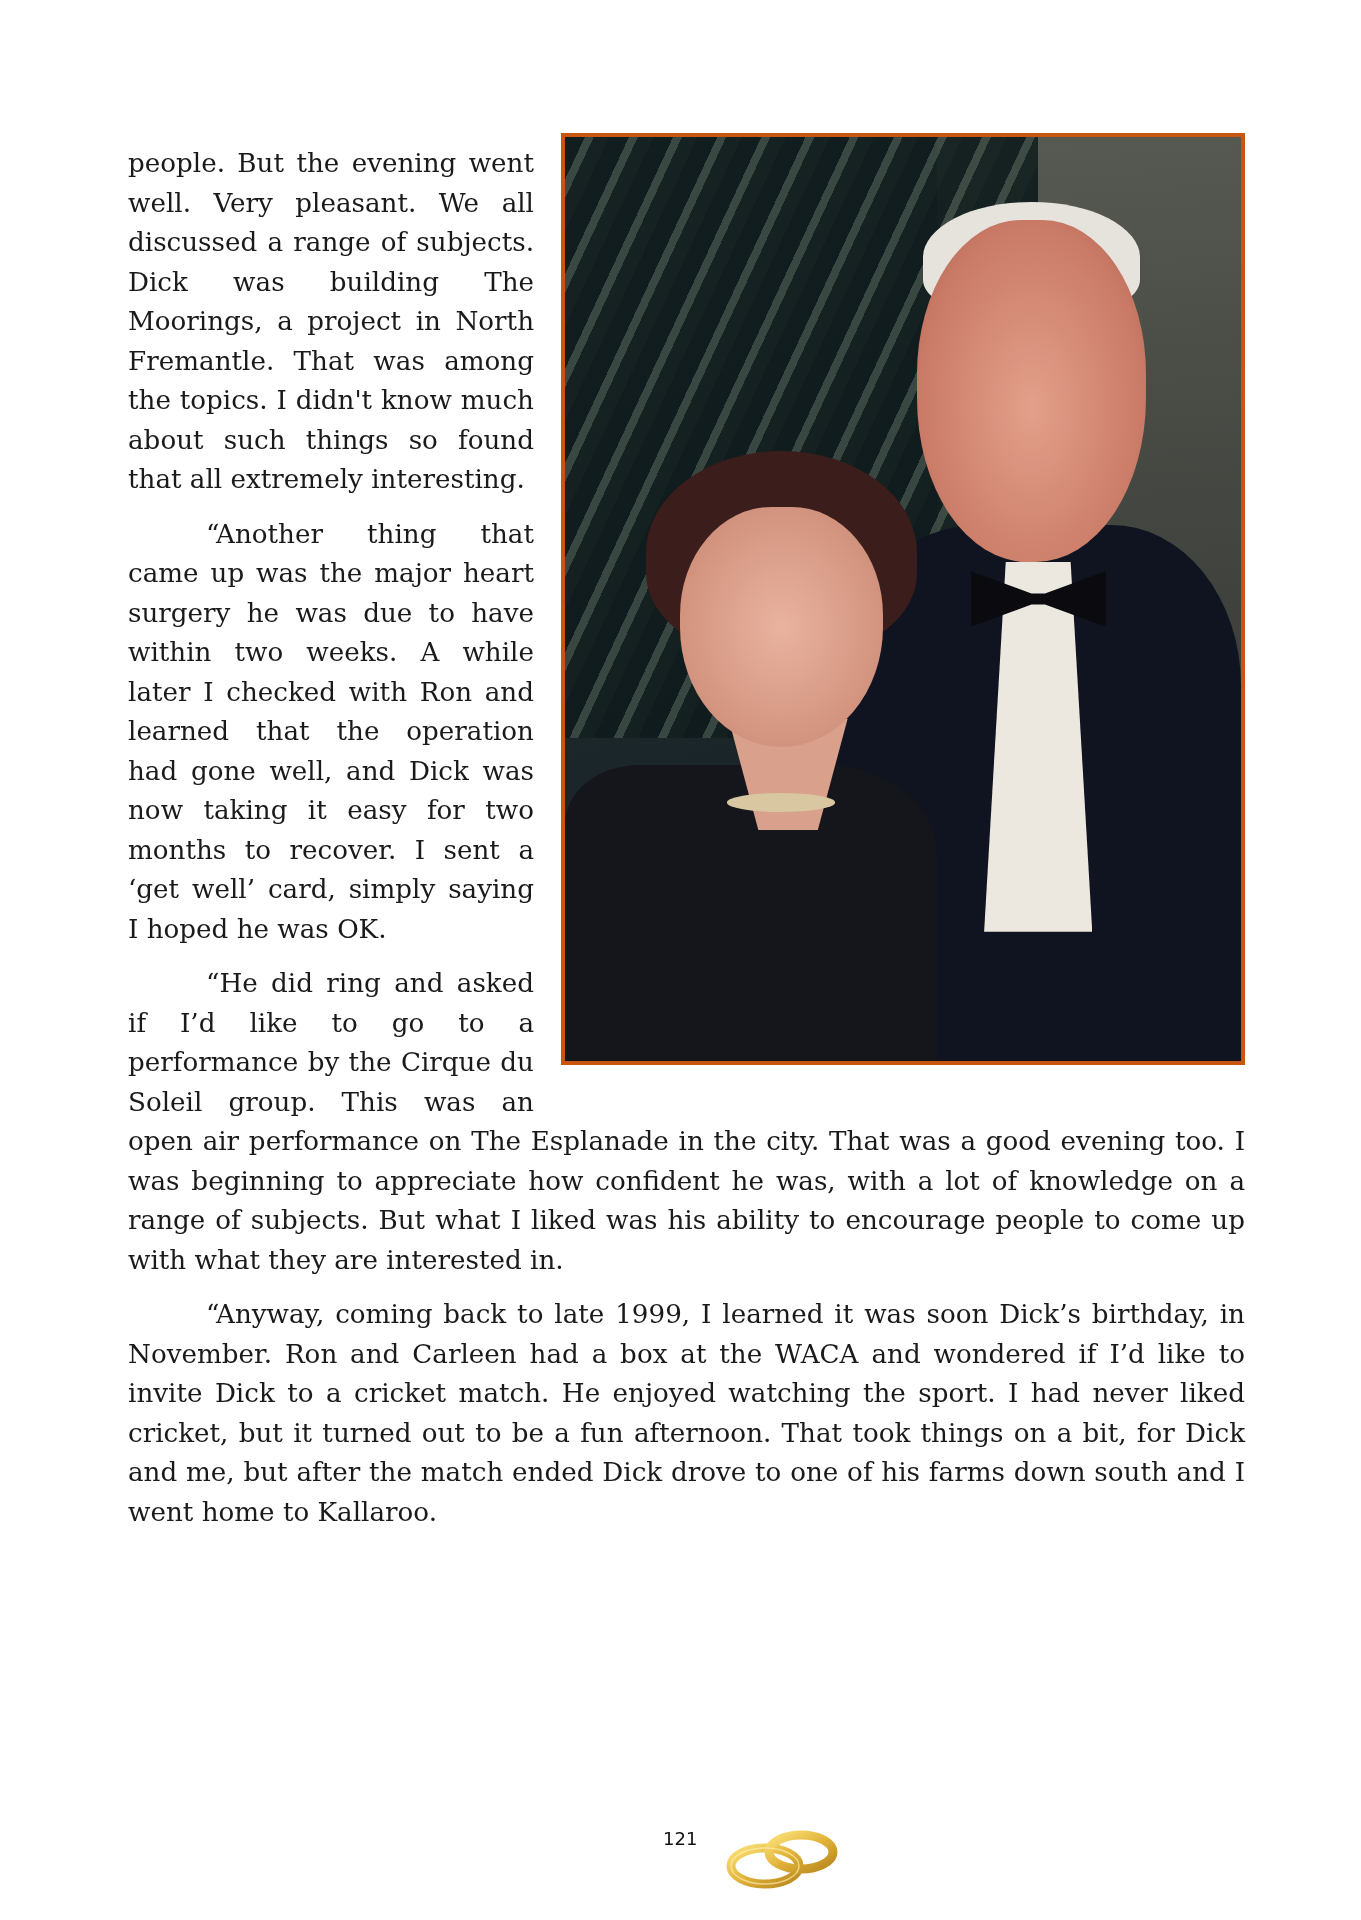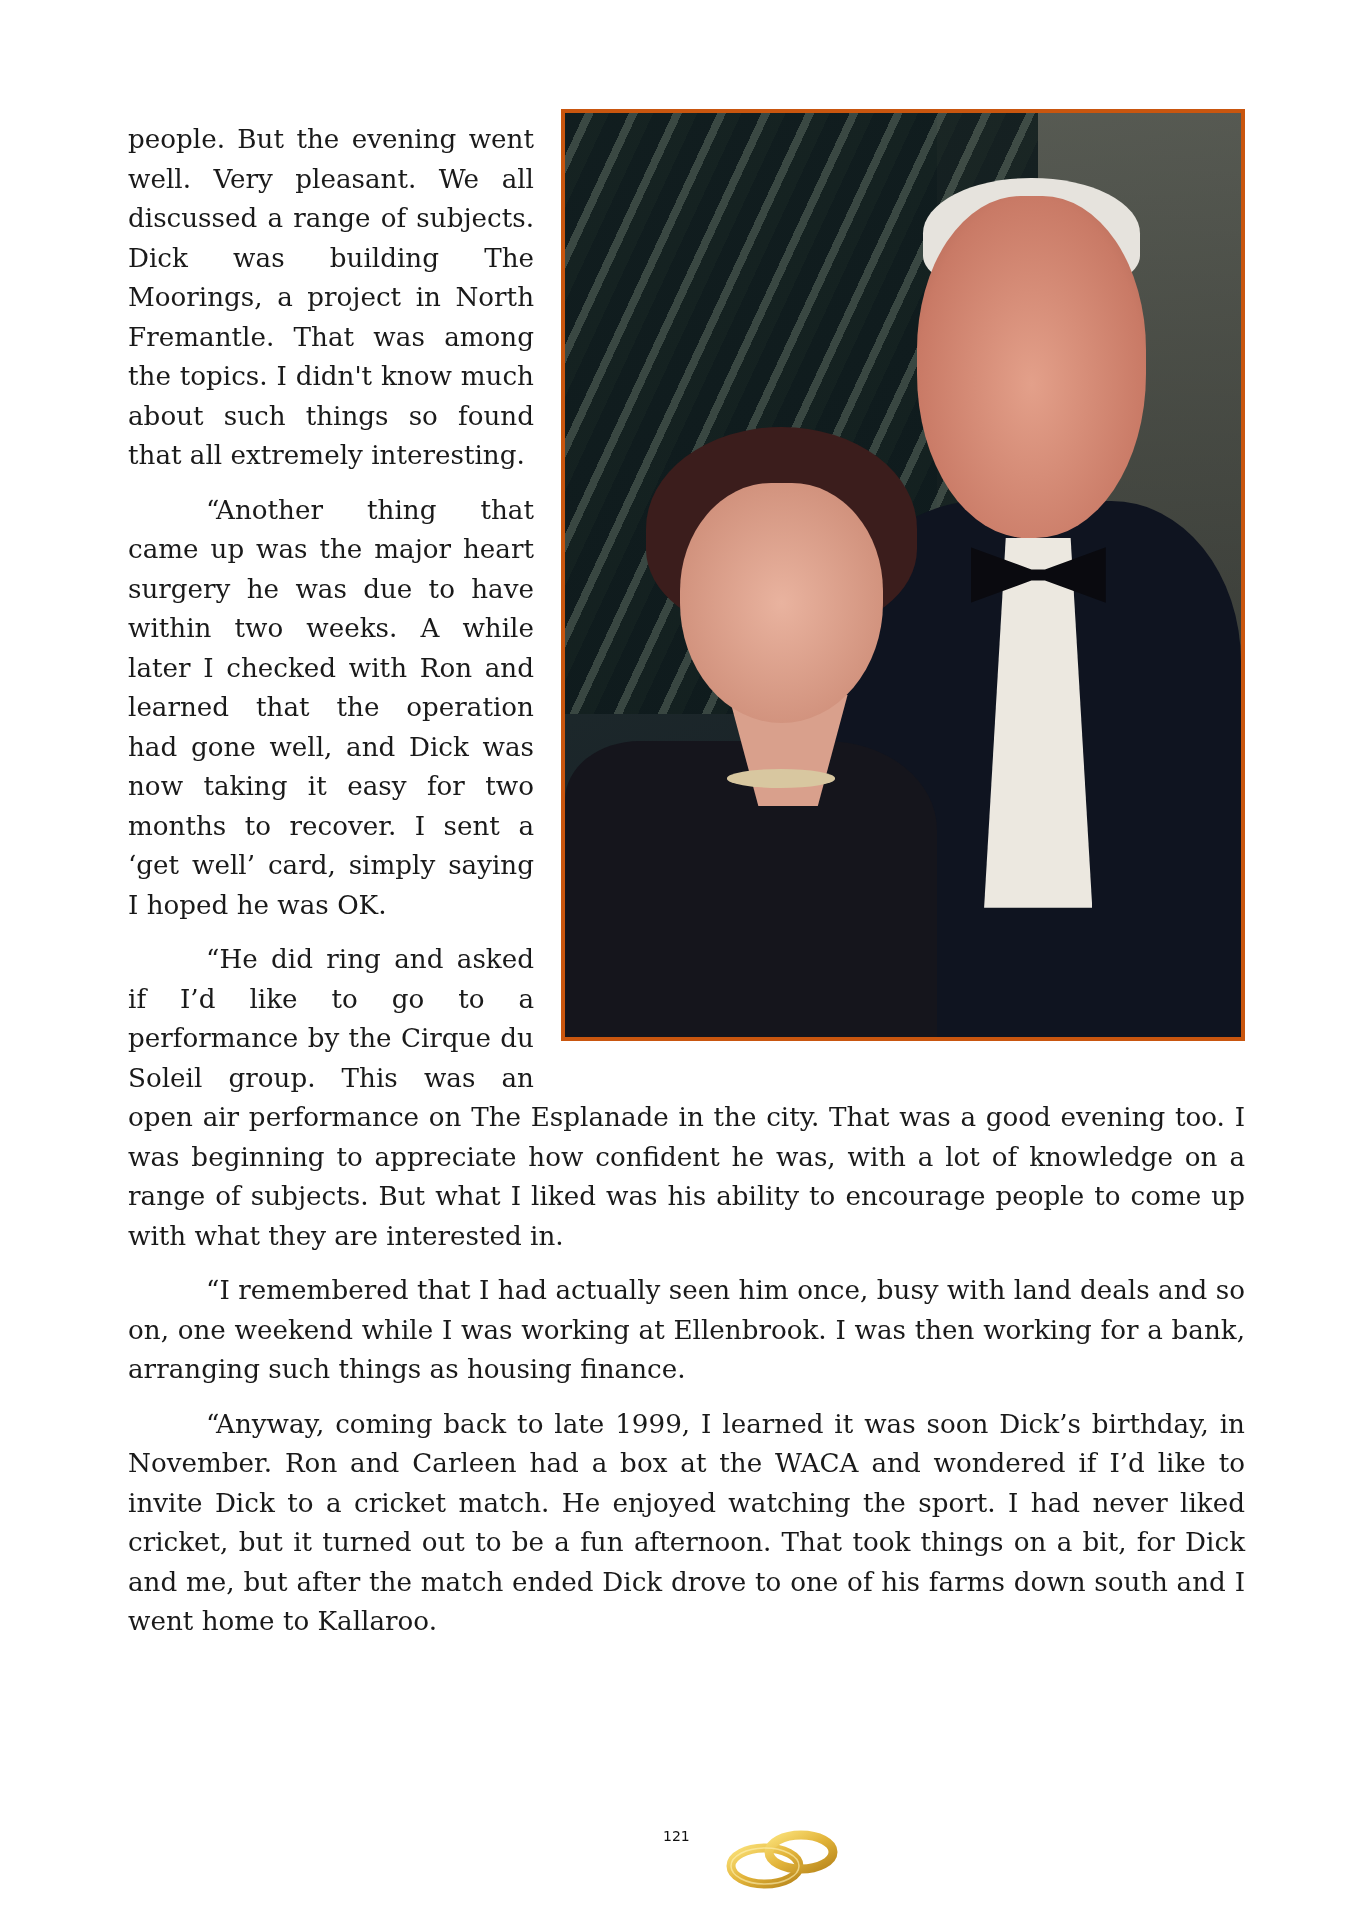--- a/index.html
+++ b/index.html
@@ -1,18 +1,18 @@
 <!DOCTYPE html>
 <html><head>
 <meta charset="utf-8">
 <style>
   html, body { margin: 0; padding: 0; background: #ffffff; }
   body { width: 1361px; height: 1920px; position: relative; overflow: hidden; font-family: "DejaVu Serif", "Liberation Serif", serif; color: #1a1a1a; }
   .page { position: absolute; left: 0; top: 0; width: 1361px; height: 1920px; }
-  .content { position: absolute; left: 128px; top: 120px; width: 1117px; font-size: 26.2px; line-height: 39.5px; text-align: justify; }
+  .content { position: absolute; left: 128px; top: 144px; width: 1117px; font-size: 26.2px; line-height: 39.5px; text-align: justify; }
   .photo {
     float: right; width: 684px; height: 932px; margin: -11px 0 22px 27px;
     border: 4px solid #c9560f; box-sizing: border-box; position: relative; overflow: hidden;
     background: linear-gradient(160deg, #2c3a3a 0%, #1e2a2c 40%, #141b24 100%);
   }
   .photo .bg-wall { position: absolute; right: 0; top: 0; width: 45%; height: 60%; background: linear-gradient(180deg, #6b6a5f 0%, #4a4a40 100%); opacity: .7; }
   .photo .palm { position: absolute; left: 0; top: 0; width: 70%; height: 65%;
     background: repeating-linear-gradient(115deg, #0e1a1c 0 18px, #3c4a44 18px 26px, #13201f 26px 40px); opacity: .9; }
   .photo .man-suit { position: absolute; left: 36%; top: 42%; width: 64%; height: 58%; background: #0f1420; border-radius: 40% 30% 0 0; }
   .photo .shirt { position: absolute; left: 62%; top: 46%; width: 16%; height: 40%; background: #ece8e0; clip-path: polygon(20% 0, 80% 0, 100% 100%, 0 100%); }
@@ -20,21 +20,21 @@
   .photo .man-face { position: absolute; left: 52%; top: 9%; width: 34%; height: 37%; background: radial-gradient(ellipse at 50% 55%, #e3a08a 0%, #c97a66 70%, #a8604f 100%); border-radius: 45% 45% 48% 48%; }
   .photo .man-hair { position: absolute; left: 53%; top: 7%; width: 32%; height: 12%; background: #e6e3dd; border-radius: 50% 50% 30% 30%; }
   .photo .woman-hair { position: absolute; left: 12%; top: 34%; width: 40%; height: 22%; background: #3b1d1c; border-radius: 50% 50% 40% 40%; }
   .photo .woman-face { position: absolute; left: 17%; top: 40%; width: 30%; height: 26%; background: radial-gradient(ellipse at 50% 50%, #e9b39f 0%, #cf8f7a 80%); border-radius: 45% 45% 50% 50%; }
   .photo .woman-dress { position: absolute; left: 0; top: 68%; width: 55%; height: 32%; background: #15151c; border-radius: 20% 30% 0 0; }
   .photo .woman-neck { position: absolute; left: 22%; top: 63%; width: 22%; height: 12%; background: #d9a08c; clip-path: polygon(10% 0, 90% 0, 70% 100%, 30% 100%); }
   .photo .necklace { position: absolute; left: 24%; top: 71%; width: 16%; height: 2%; background: #d8c7a0; border-radius: 50%; }
   p { margin: 0 0 15px 0; }
   p.indent { text-indent: 78px; }
   .footer { position: absolute; left: 0; top: 1828px; width: 1361px; height: 70px; }
-  .page-number { position: absolute; left: 663px; top: 0; font-family: "DejaVu Sans", "Liberation Sans", sans-serif; font-size: 14px; color: #111; }
+  .page-number { position: absolute; left: 663px; top: 0; font-family: "DejaVu Sans", "Liberation Sans", sans-serif; font-size: 18px; color: #111; }
   .rings { position: absolute; left: 725px; top: 0; width: 115px; height: 62px; }
 </style>
 </head>
 <body>
 
 <div class="page">
   <div class="content">
     <div class="photo">
       <div class="bg-wall"></div>
       <div class="palm"></div>
@@ -45,21 +45,20 @@
       <div class="man-face"></div>
       <div class="woman-dress"></div>
       <div class="woman-neck"></div>
       <div class="necklace"></div>
       <div class="woman-hair"></div>
       <div class="woman-face"></div>
     </div>
     <p>people. But the evening went well. Very pleasant. We all discussed a range of subjects. Dick was building The Moorings, a project in North Fremantle. That was among the topics. I didn't know much about such things so found that all extremely interesting.</p>
     <p class="indent">“Another thing that came up was the major heart surgery he was due to have within two weeks. A while later I checked with Ron and learned that the operation had gone well, and Dick was now taking it easy for two months to recover. I sent a ‘get well’ card, simply saying I hoped he was OK.</p>
     <p class="indent">“He did ring and asked if I’d like to go to a performance by the Cirque du Soleil group. This was an open air performance on The Esplanade in the city. That was a good evening too. I was beginning to appreciate how confident he was, with a lot of knowledge on a range of subjects. But what I liked was his ability to encourage people to come up with what they are interested in.</p>
-    <p class="indent">“I remembered that I had actually seen him once, busy with land deals and so on, one weekend while I was working at Ellenbrook. I was then working for a bank, arranging such things as housing finance.</p>
     <p class="indent">“Anyway, coming back to late 1999, I learned it was soon Dick’s birthday, in November. Ron and Carleen had a box at the WACA and wondered if I’d like to invite Dick to a cricket match. He enjoyed watching the sport. I had never liked cricket, but it turned out to be a fun afternoon. That took things on a bit, for Dick and me, but after the match ended Dick drove to one of his farms down south and I went home to Kallaroo.</p>
   </div>
 
   <div class="footer">
     <span class="page-number">121</span>
     <svg class="rings" viewBox="0 0 115 62">
       <defs>
         <linearGradient id="gold" x1="0" y1="0" x2="1" y2="1">
           <stop offset="0" stop-color="#fbe27a"></stop>
           <stop offset="0.5" stop-color="#e2b43a"></stop>

